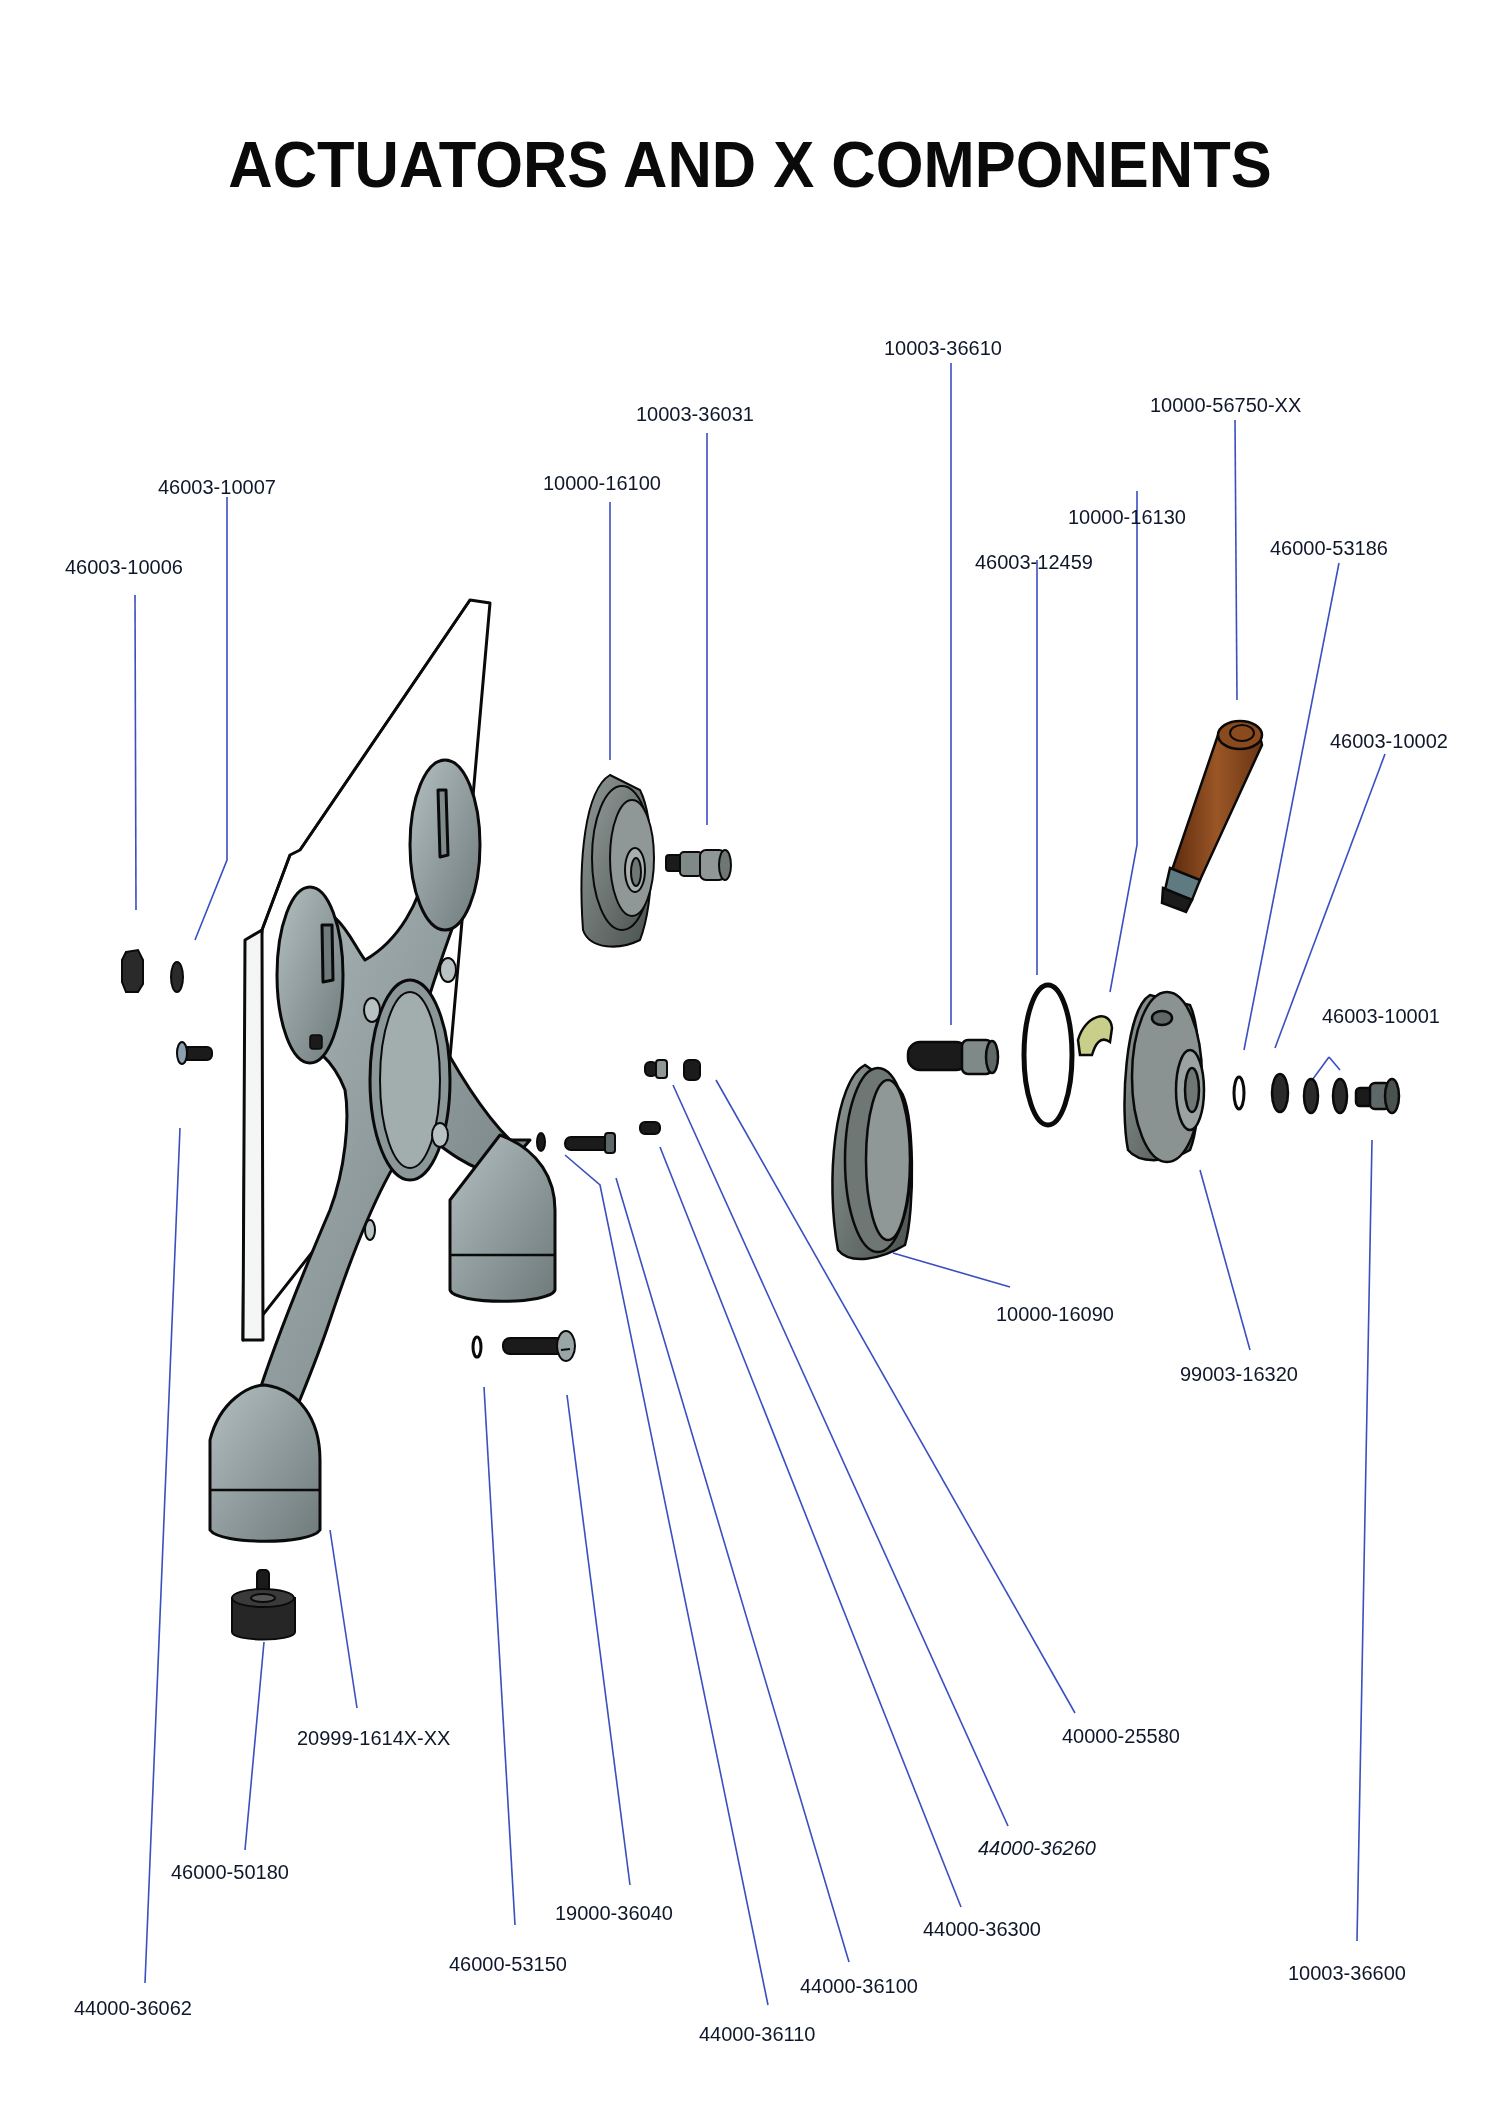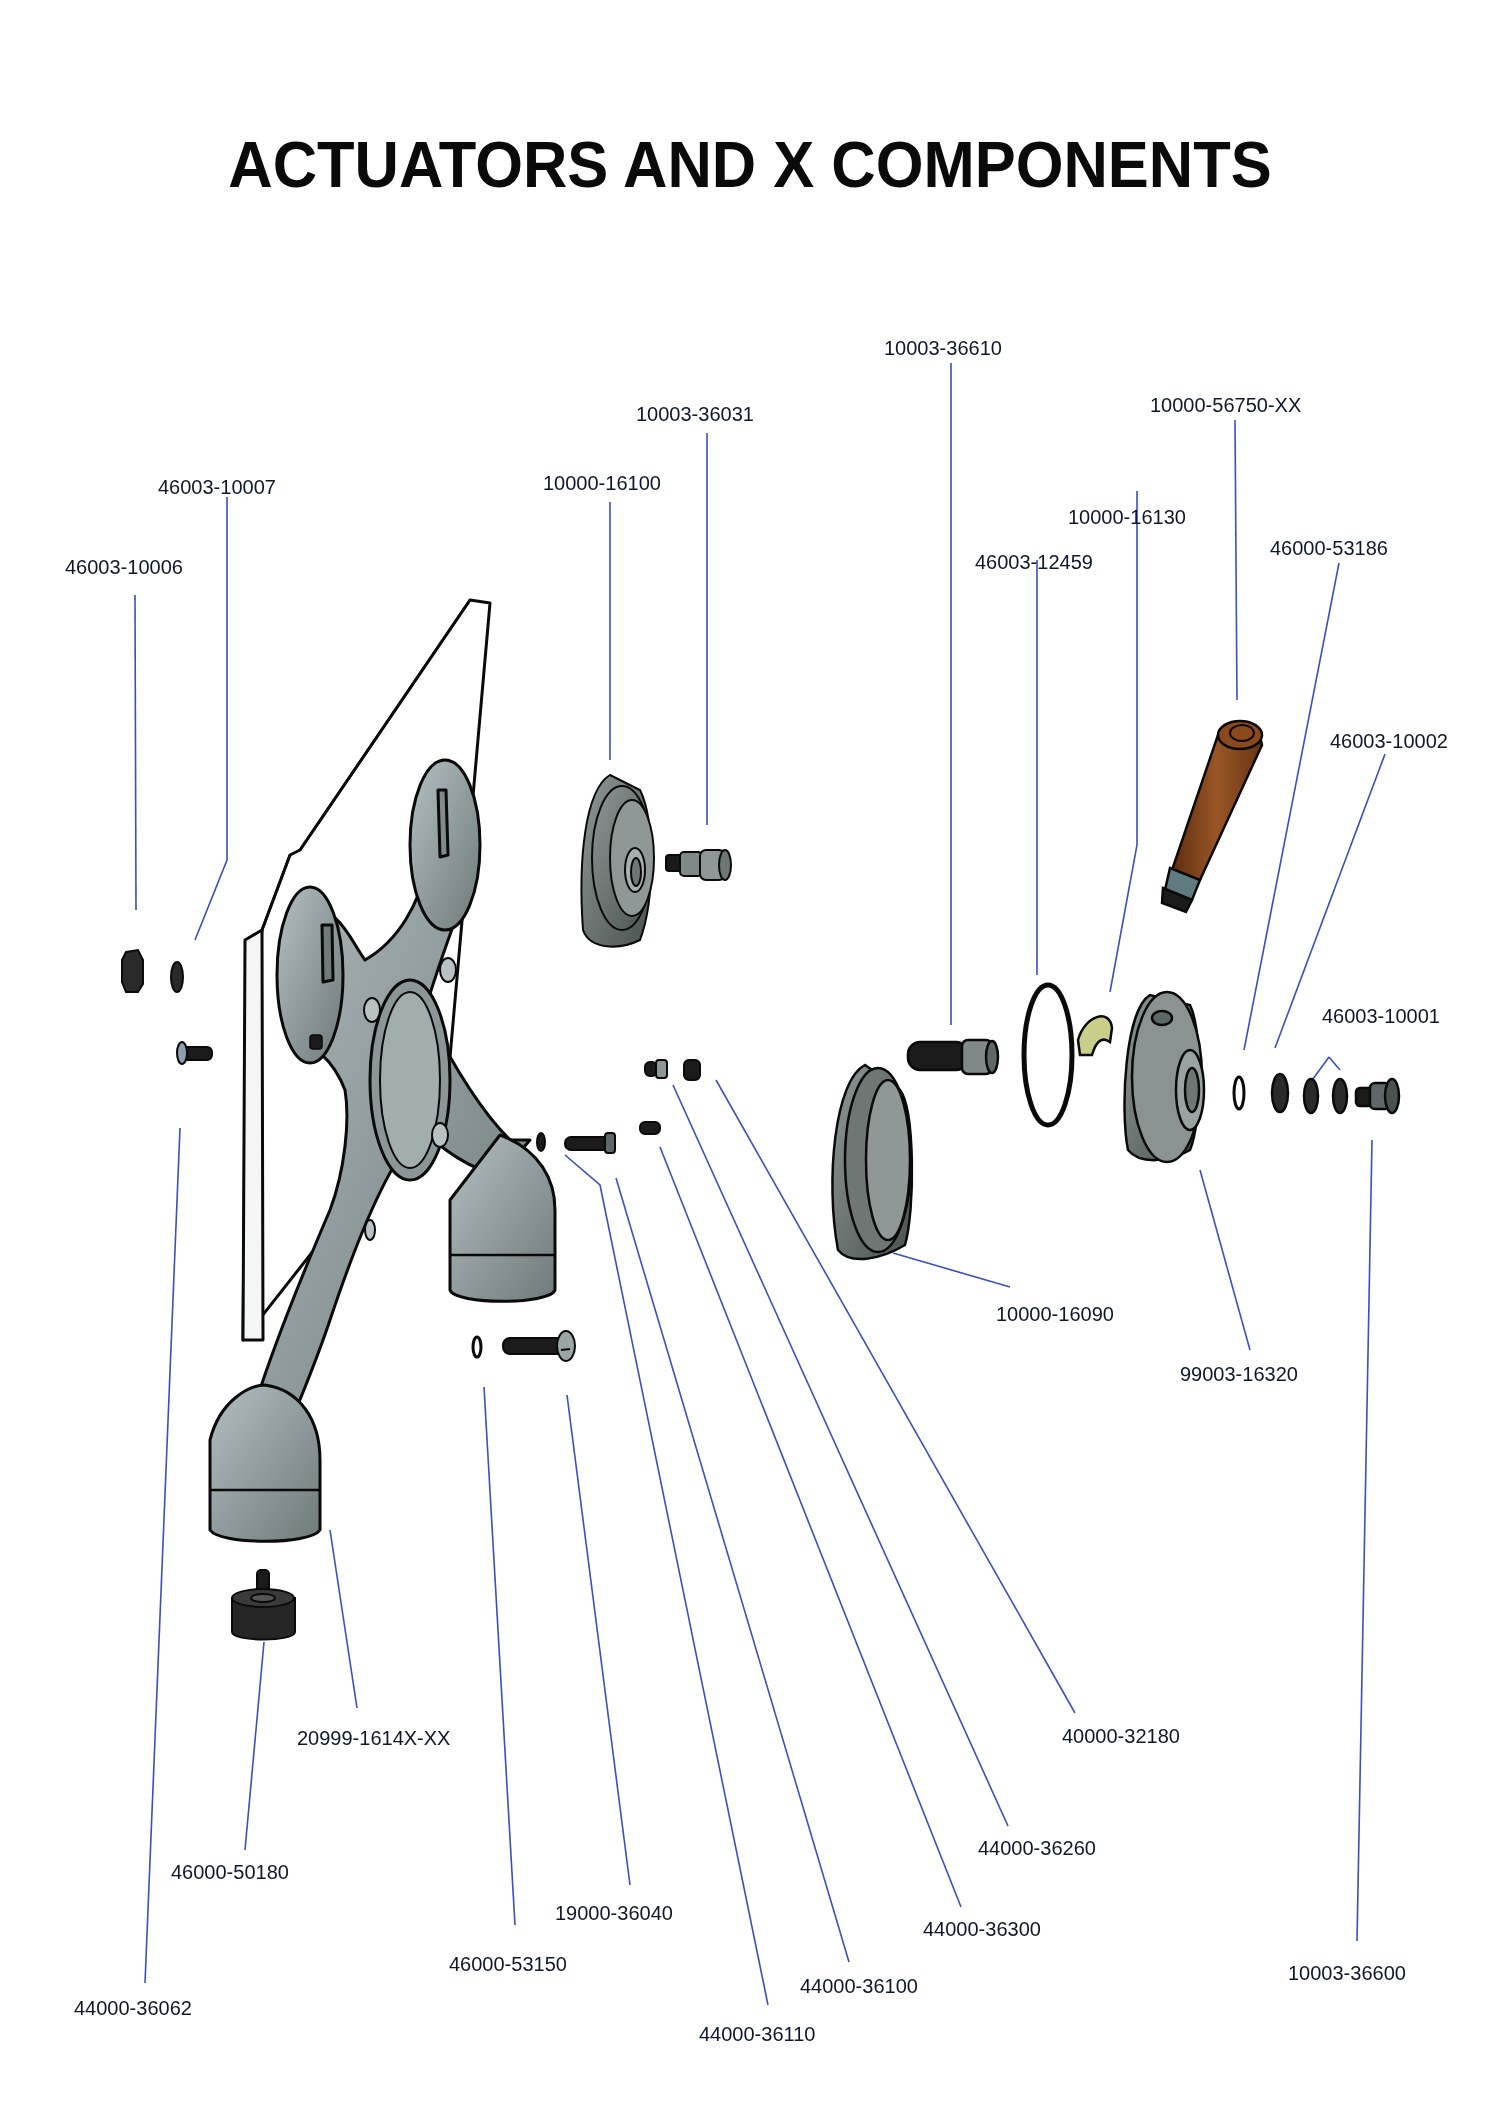--- a/index.html
+++ b/index.html
@@ -195,22 +195,22 @@
 <div class="lbl" style="left:884px;top:337px;">10003-36610</div>
 <div class="lbl" style="left:975px;top:551px;">46003-12459</div>
 <div class="lbl" style="left:1068px;top:469px;margin-top:37px;">10000-16130</div>
 <div class="lbl" style="left:1150px;top:394px;">10000-56750-XX</div>
 <div class="lbl" style="left:1270px;top:537px;">46000-53186</div>
 <div class="lbl" style="left:1330px;top:730px;">46003-10002</div>
 <div class="lbl" style="left:1322px;top:1005px;">46003-10001</div>
 <div class="lbl" style="left:996px;top:1303px;">10000-16090</div>
 <div class="lbl" style="left:1180px;top:1363px;">99003-16320</div>
 <div class="lbl" style="left:1288px;top:1962px;">10003-36600</div>
-<div class="lbl" style="left:1062px;top:1725px;">40000-32180</div>
-<div class="lbl" style="left:978px;top:1837px;">44000-36260</div>
+<div class="lbl" style="left:1062px;top:1725px;">40000-25580</div>
+<div class="lbl" style="left:978px;top:1837px;font-style:italic;">44000-36260</div>
 <div class="lbl" style="left:923px;top:1918px;">44000-36300</div>
 <div class="lbl" style="left:800px;top:1975px;text-align:center;">44000-36100</div>
 <div class="lbl" style="left:699px;top:2023px;">44000-36110</div>
 <div class="lbl" style="left:555px;top:1902px;">19000-36040</div>
 <div class="lbl" style="left:449px;top:1953px;">46000-53150</div>
 <div class="lbl" style="left:74px;top:1997px;">44000-36062</div>
 <div class="lbl" style="left:171px;top:1861px;">46000-50180</div>
 <div class="lbl" style="left:297px;top:1727px;">20999-1614X-XX</div>
 
 </body></html>

